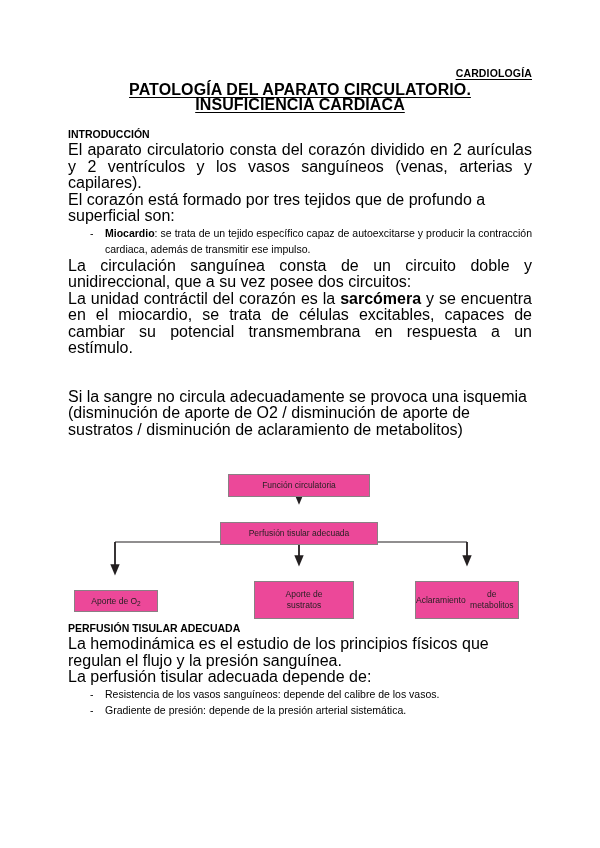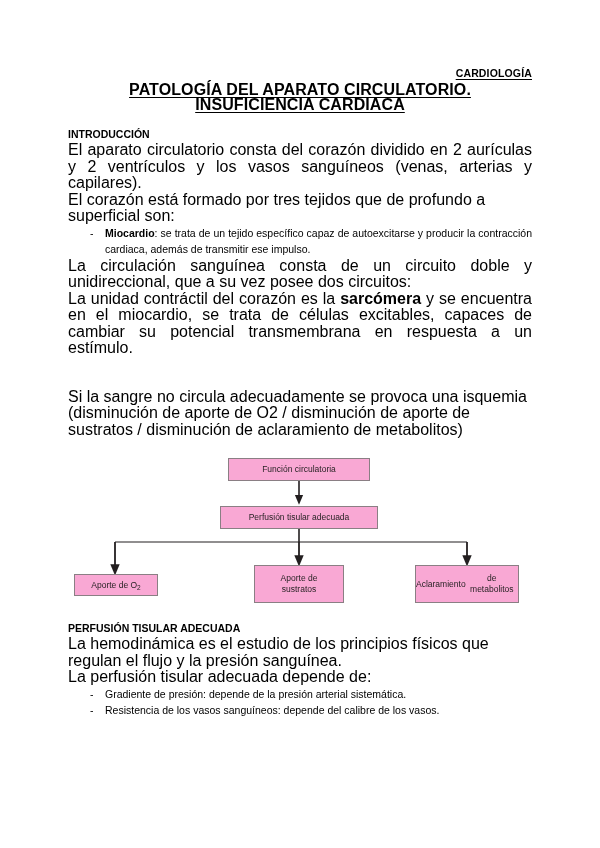--- a/index.html
+++ b/index.html
@@ -108,30 +108,31 @@
 
   
   .diagram {
     position: relative;
     width: 464px;
     height: 158px;
     margin-top: 14px;
   }
   .fbox {
     position: absolute;
-    background: #f9a8d4;
+    background: #ec4899;
     border: 1.5px solid #8a7f84;
     box-sizing: border-box;
     display: flex;
     align-items: center;
     justify-content: center;
     text-align: center;
     font-size: 8.5px;
     line-height: 11px;
     color: #231f20;
+    margin-top: 16px;
   }
   .fbox .lbl { display: block; }
   .fbox sub {
     font-size: 6.5px;
     vertical-align: baseline;
     position: relative;
     top: 2px;
   }
   .diagram svg {
     position: absolute;
@@ -196,35 +197,35 @@
       </div>
 
       <div class="fbox" style="left:152px; top:54px; width:158px; height:23px;">
         <span class="lbl">Perfusión tisular adecuada</span>
       </div>
 
       <div class="fbox" style="left:6px; top:122px; width:84px; height:22px;">
         <span class="lbl"><span>Aporte de O</span><sub>2</sub></span>
       </div>
 
-      <div class="fbox" style="left:186px; top:113px; width:90px; height:38px; flex-direction:column;">
+      <div class="fbox" style="left:186px; top:113px; width:100px; height:38px; flex-direction:column;">
         <span class="lbl">Aporte de</span>
         <span class="lbl">sustratos</span>
       </div>
 
       <div class="fbox" style="left:347px; top:113px; width:104px; height:38px; flex-direction:row;">
         <span class="lbl">Aclaramiento</span>
         <span class="lbl">de metabolitos</span>
       </div>
     </div>
 
     <div class="section-heading" style="margin-top:10px;">PERFUSIÓN TISULAR ADECUADA</div>
 
     <p class="body-text nojust">La hemodinámica es el estudio de los principios físicos que regulan el flujo y la presión sanguínea.</p>
     <p class="body-text nojust">La perfusión tisular adecuada depende de:</p>
 
     <ul class="dash-list plain">
+      <li>Resistencia de los vasos sanguíneos: depende del calibre de los vasos.</li>
       <li>Gradiente de presión: depende de la presión arterial sistemática.</li>
-      <li>Resistencia de los vasos sanguíneos: depende del calibre de los vasos.</li>
     </ul>
 
   </div>
 </div>
 
 </body></html>

